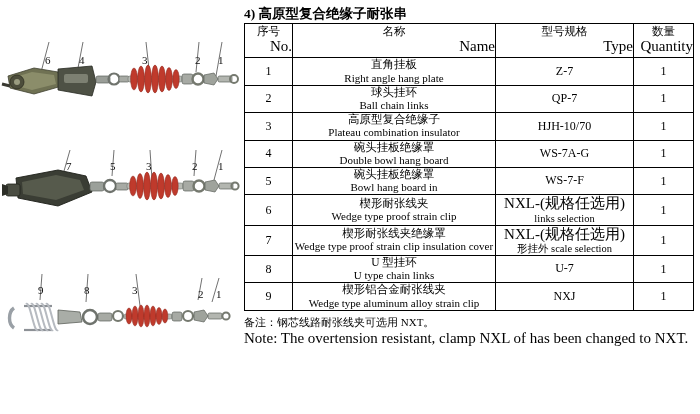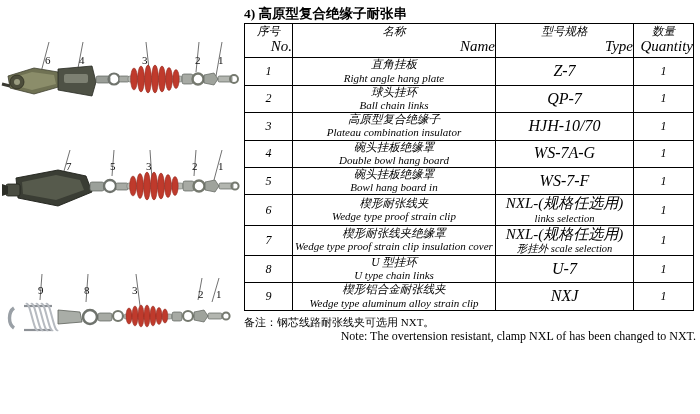--- a/index.html
+++ b/index.html
@@ -60,21 +60,20 @@
     font-weight: bold;
     line-height: 1.3;
     margin-bottom: 3px;
     white-space: nowrap;
   }
 
   table.spec {
     border-collapse: collapse;
     width: 449px;
     table-layout: fixed;
-    font-style: italic;
   }
   table.spec th, table.spec td {
     border: 1px solid #000;
     text-align: center;
     vertical-align: middle;
     padding: 0;
   }
   table.spec th {
     font-weight: normal;
     line-height: 1.15;
@@ -90,29 +89,29 @@
 
   td.no   { font-size: 12px; }
   td.qty  { font-size: 12px; }
   td.name { padding: 1px 2px 2px 2px; }
   td.type { padding: 1px 2px 2px 2px; font-size: 11.5px; }
 
   .cell-cn { display: block; font-size: 11.5px; line-height: 1.15; }
   .cell-en { display: block; font-size: 11px; line-height: 1.2; }
   .type-cn { display: block; font-size: 15px; line-height: 1.15; }
   .type-en { display: block; font-size: 10.5px; line-height: 1.15; }
-  .type-single { display: block; font-size: 16px; line-height: 1.3; }
+  .type-single { display: block; font-size: 12px; line-height: 1.3; }
 
   .note {
     margin-top: 4px;
     font-size: 11.5px;
     line-height: 1.3;
   }
   .note-cn { display: block; font-size: 11px; }
-  .note-en { display: block; font-size: 12px; text-align: right; }
+  .note-en { display: block; font-size: 15px; }
 
   
   .callout {
     position: absolute;
     font-family: "Liberation Serif", serif;
     font-size: 11px;
     color: #111;
   }
 </style>
 </head>

